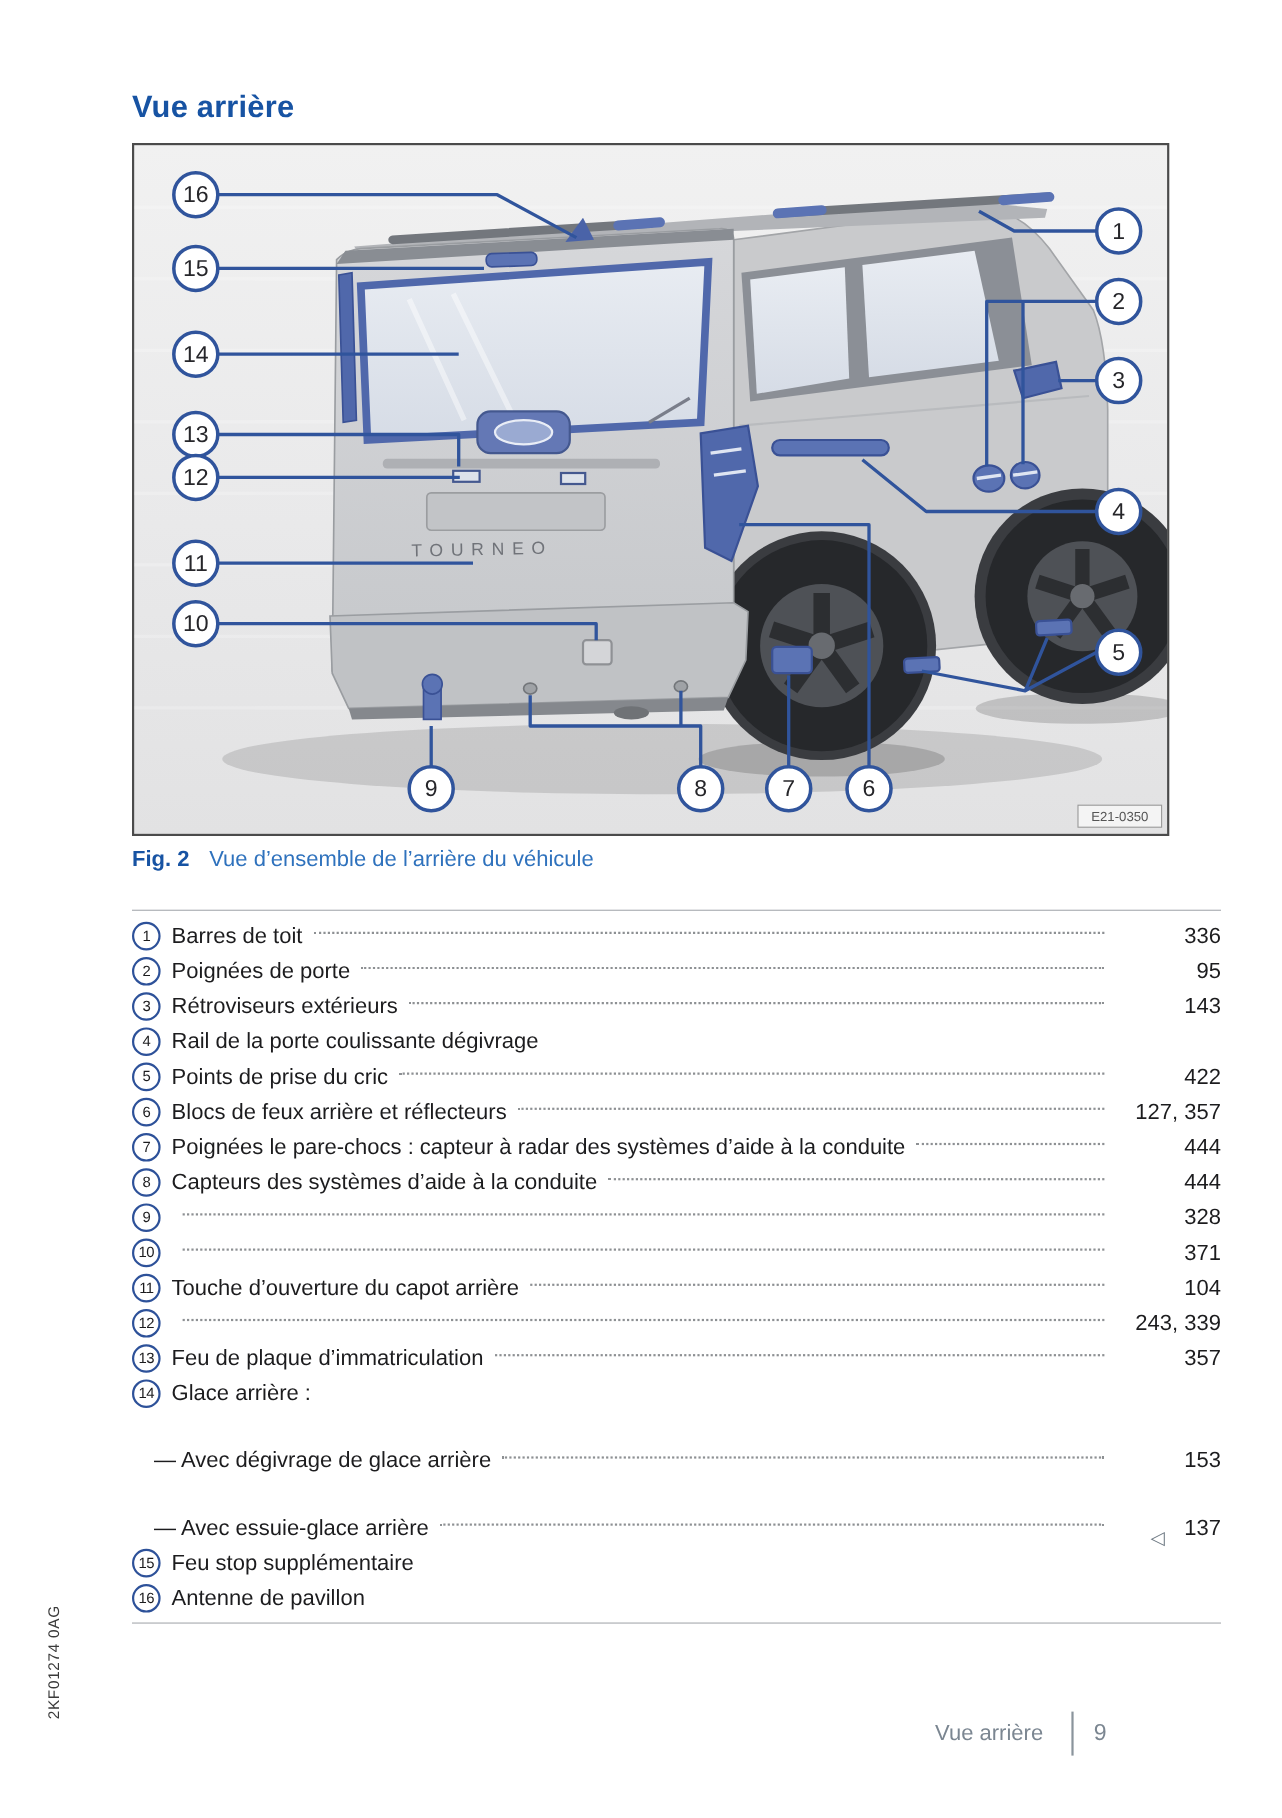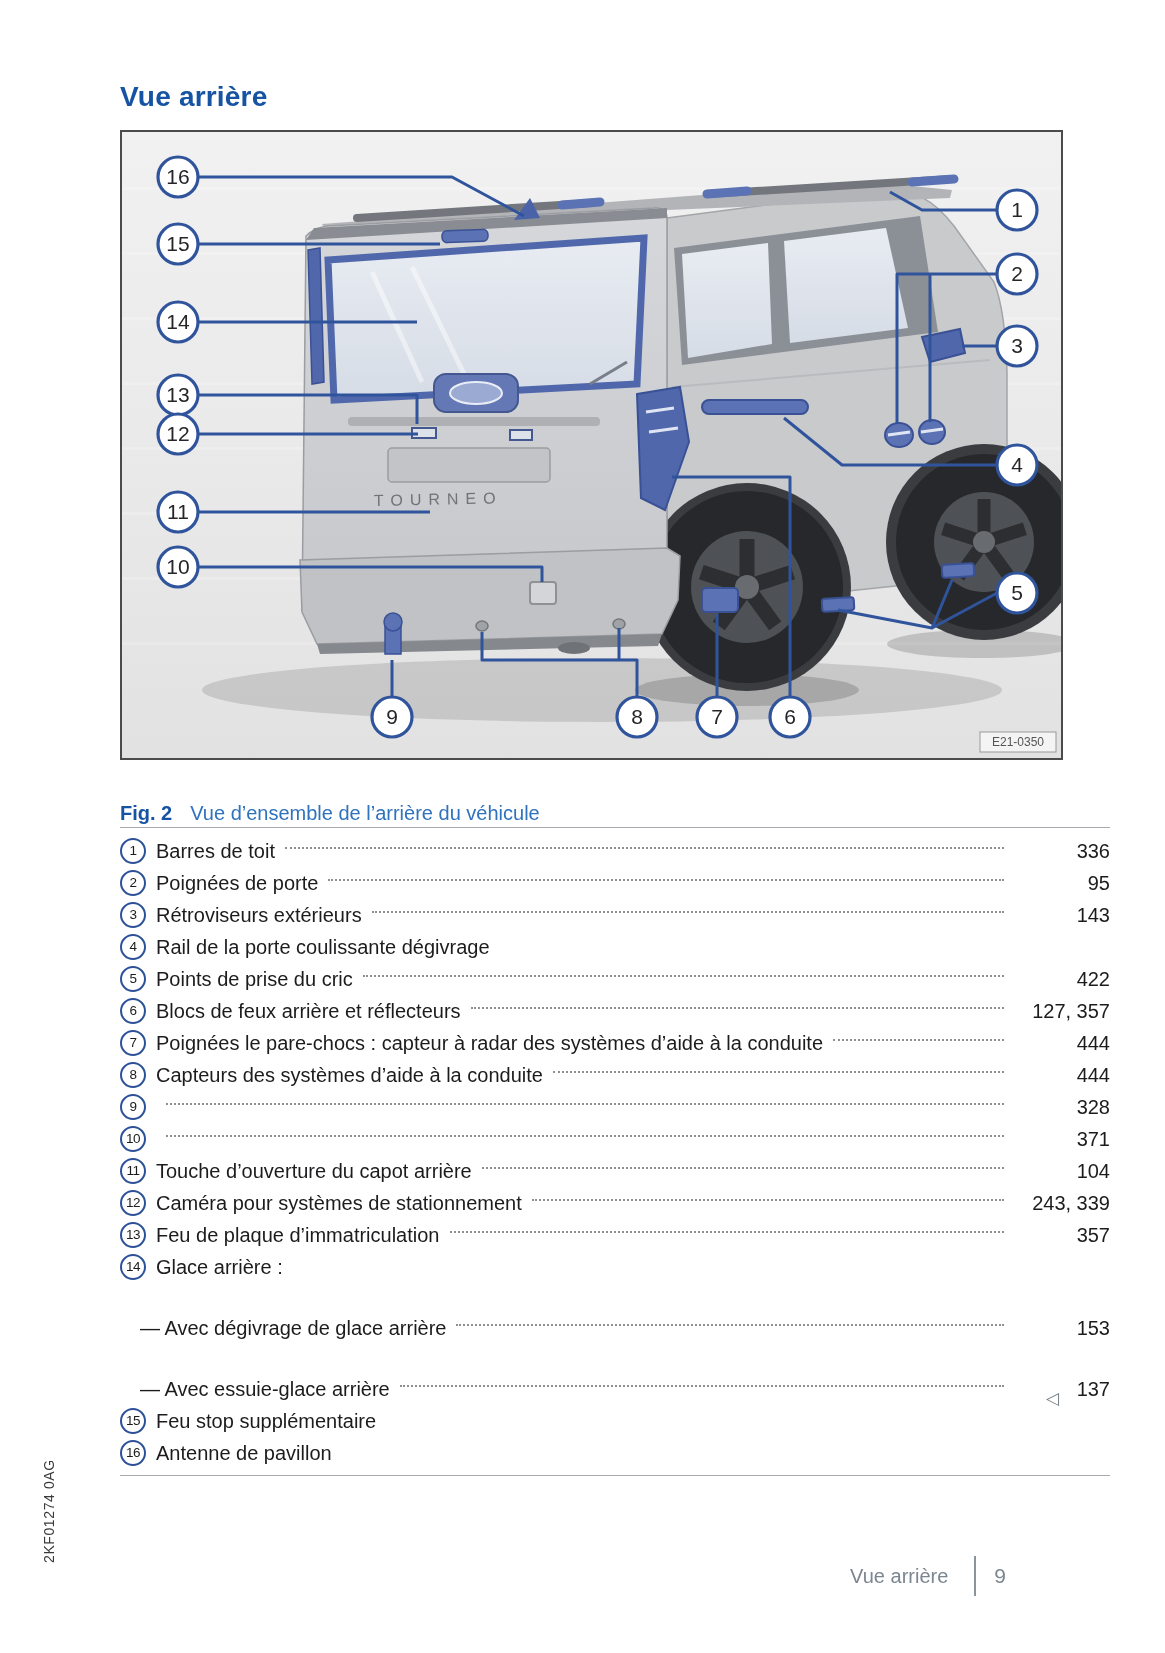--- a/index.html
+++ b/index.html
@@ -10,21 +10,21 @@
   .title {
     position:absolute; left:120px; top:62px;
     font-size:28px; font-weight:bold; color:#1753a3; letter-spacing:.2px;
   }
   .figure {
     position:absolute; left:120px; top:130px; width:939px; height:626px;
     border:2px solid #4b4b4b;
     background:linear-gradient(180deg,#f1f1f1 0%,#e9e9ea 55%,#e2e2e3 100%);
   }
   .figure svg { position:absolute; left:0; top:0; }
-  .caption { position:absolute; left:120px; top:802px; font-size:20px; }
+  .caption { position:absolute; left:120px; top:770px; font-size:20px; }
   .cap-label { font-weight:bold; color:#1753a3; margin-right:18px; }
   .cap-text  { color:#2f72bd; }
   .legend {
     position:absolute; left:120px; top:827px; width:990px;
     border-top:1px solid #a6aaae; border-bottom:1px solid #a6aaae;
     padding-top:7px; padding-bottom:6px;
   }
   .row { display:flex; align-items:center; height:32px; font-size:20px; color:#1c1c1e; }
   .row.sub { padding-left:20px;margin-top:29px; }
   .badge {
@@ -348,21 +348,20 @@
 
     <div class="row">
       <span class="badge">11</span>
       <span class="lbl">Touche d’ouverture du capot arrière</span>
       <span class="dots"></span>
       <span class="pages">104</span>
     </div>
 
     <div class="row">
       <span class="badge">12</span>
-      <span class="lbl">Caméra pour systèmes de stationnement</span>
       <span class="dots"></span>
       <span class="pages">243, 339</span>
     </div>
 
     <div class="row">
       <span class="badge">13</span>
       <span class="lbl">Feu de plaque d’immatriculation</span>
       <span class="dots"></span>
       <span class="pages">357</span>
     </div>

